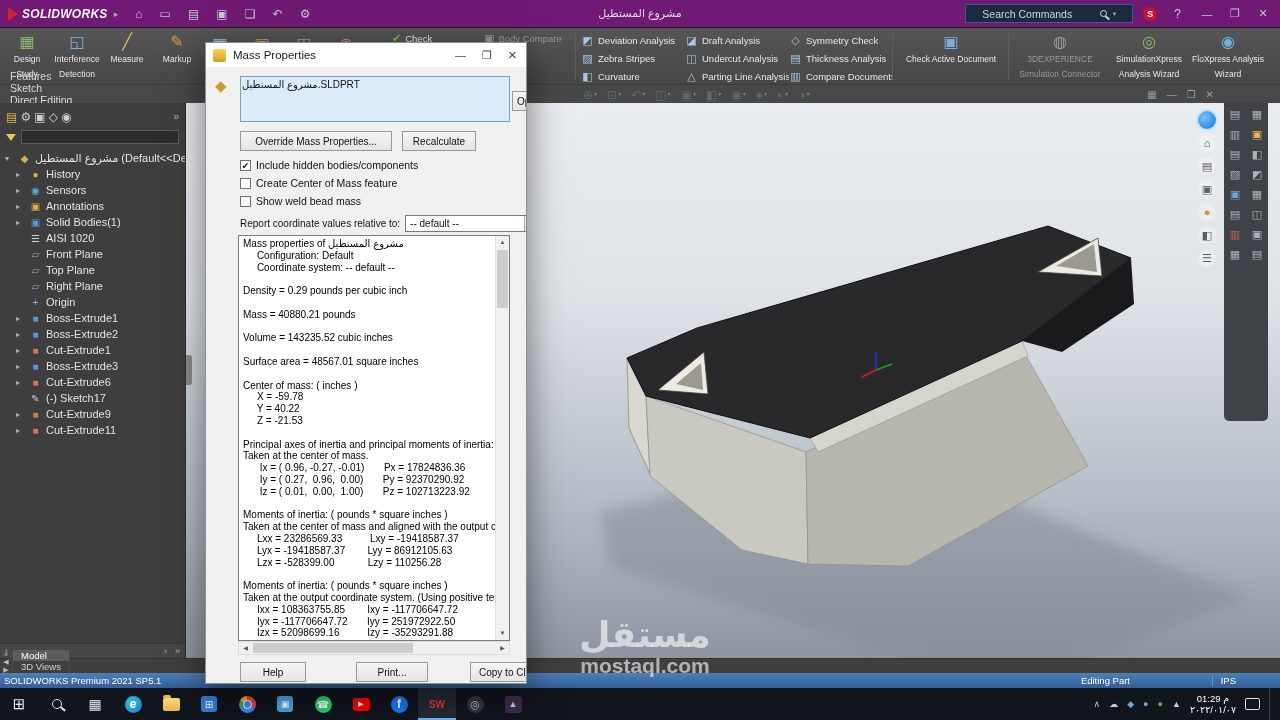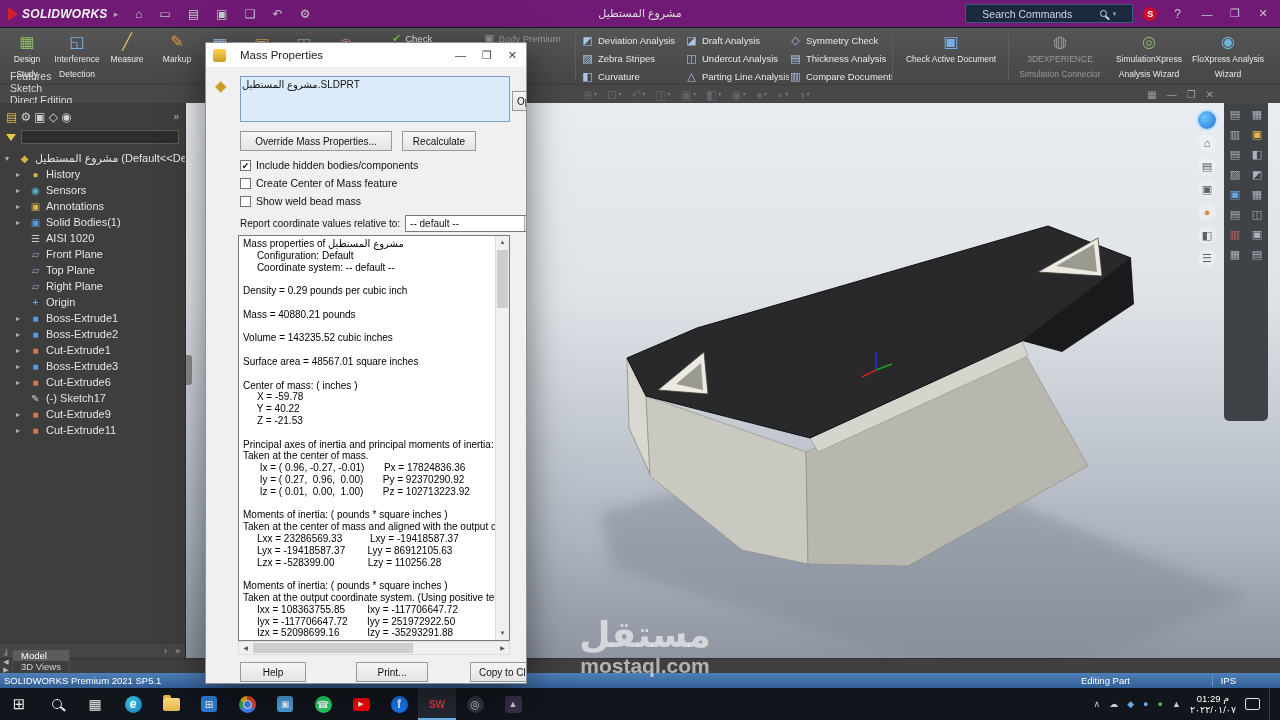--- a/index.html
+++ b/index.html
@@ -127,21 +127,21 @@
   .tric { font-size:9px; }
   .tr-blue{color:#6aa8e0} .tr-green{color:#58b058} .tr-gray{color:#c8cdd3}
   .clock { text-align:center; font-size:9.5px; line-height:11px; color:#fff; }
   .notif { width:15px; height:12px; border:1.2px solid #dfe3e8; border-radius:2px; }
   .desk-sliver { width:5px; height:32px; border-left:1px solid #3a3f46; }
 
   
   .dialog { position:absolute; left:205px; top:42px; width:322px; height:642px; background:#f0f0f0; border:1px solid #8a9199; box-shadow:0 10px 34px rgba(0,0,0,.5); z-index:10; overflow:hidden; color:#111; }
   .dlg-title { height:24px; background:#fff; display:flex; align-items:center; padding:0 7px; gap:7px; }
   .dic { width:13px; height:13px; background:linear-gradient(#ffd34d,#caa02c); border-radius:2px; flex:none; }
-  .dtxt { font-size:11.5px; color:#222; flex:1;margin-left:7px; }
+  .dtxt { font-size:11.5px; color:#222; flex:1; }
   .dlg-ctl { display:flex; gap:16px; color:#444; font-size:11px; padding-right:2px; }
   .dlg-body { position:relative; height:618px; font-size:10.5px; }
   .scale-ic { position:absolute; left:9px; top:10px; font-size:15px; color:#caa02c; }
   .filebox { position:absolute; left:34px; top:9px; width:270px; height:46px; background:#dcebfa; border:1px solid #7aa0c4; font-size:10px; padding:2px 1px; color:#111; overflow:hidden; }
   .btn { background:linear-gradient(#f5f5f5,#e4e4e4); border:1px solid #999; font-size:10px; color:#111; display:flex; align-items:center; justify-content:center; white-space:nowrap; overflow:hidden; }
   .opt-btn { position:absolute; left:306px; top:24px; width:46px; height:20px; justify-content:flex-start; padding-left:4px; }
   .override-btn { position:absolute; left:34px; top:64px; width:152px; height:20px; }
   .recalc-btn { position:absolute; left:196px; top:64px; width:74px; height:20px; }
   .cbrow { position:absolute; left:34px; display:flex; align-items:center; gap:5px; font-size:10.5px; }
   .cbx { width:11px; height:11px; background:#fff; border:1px solid #707070; font-size:9px; line-height:10px; text-align:center; color:#111; flex:none; }
@@ -240,21 +240,21 @@
 
         <span class="mi mc4">◉</span>
 
     </div>
     <div class="rb-small" style="left:392px;top:4px">
       <span class="ic ck-green">✔</span>
       <span>Check</span>
     </div>
     <div class="rb-small dim" style="left:484px;top:4px">
       <span class="ic">▣</span>
-      <span>Body Premium</span>
+      <span>Body Compare</span>
     </div>
     <div class="rb-sep" style="left:575px"></div>
     <div class="rb-grid">
 
         <div class="rb-gitem">
           <span class="ic">◩</span>
           <span>Deviation Analysis</span>
         </div>
 
         <div class="rb-gitem">

